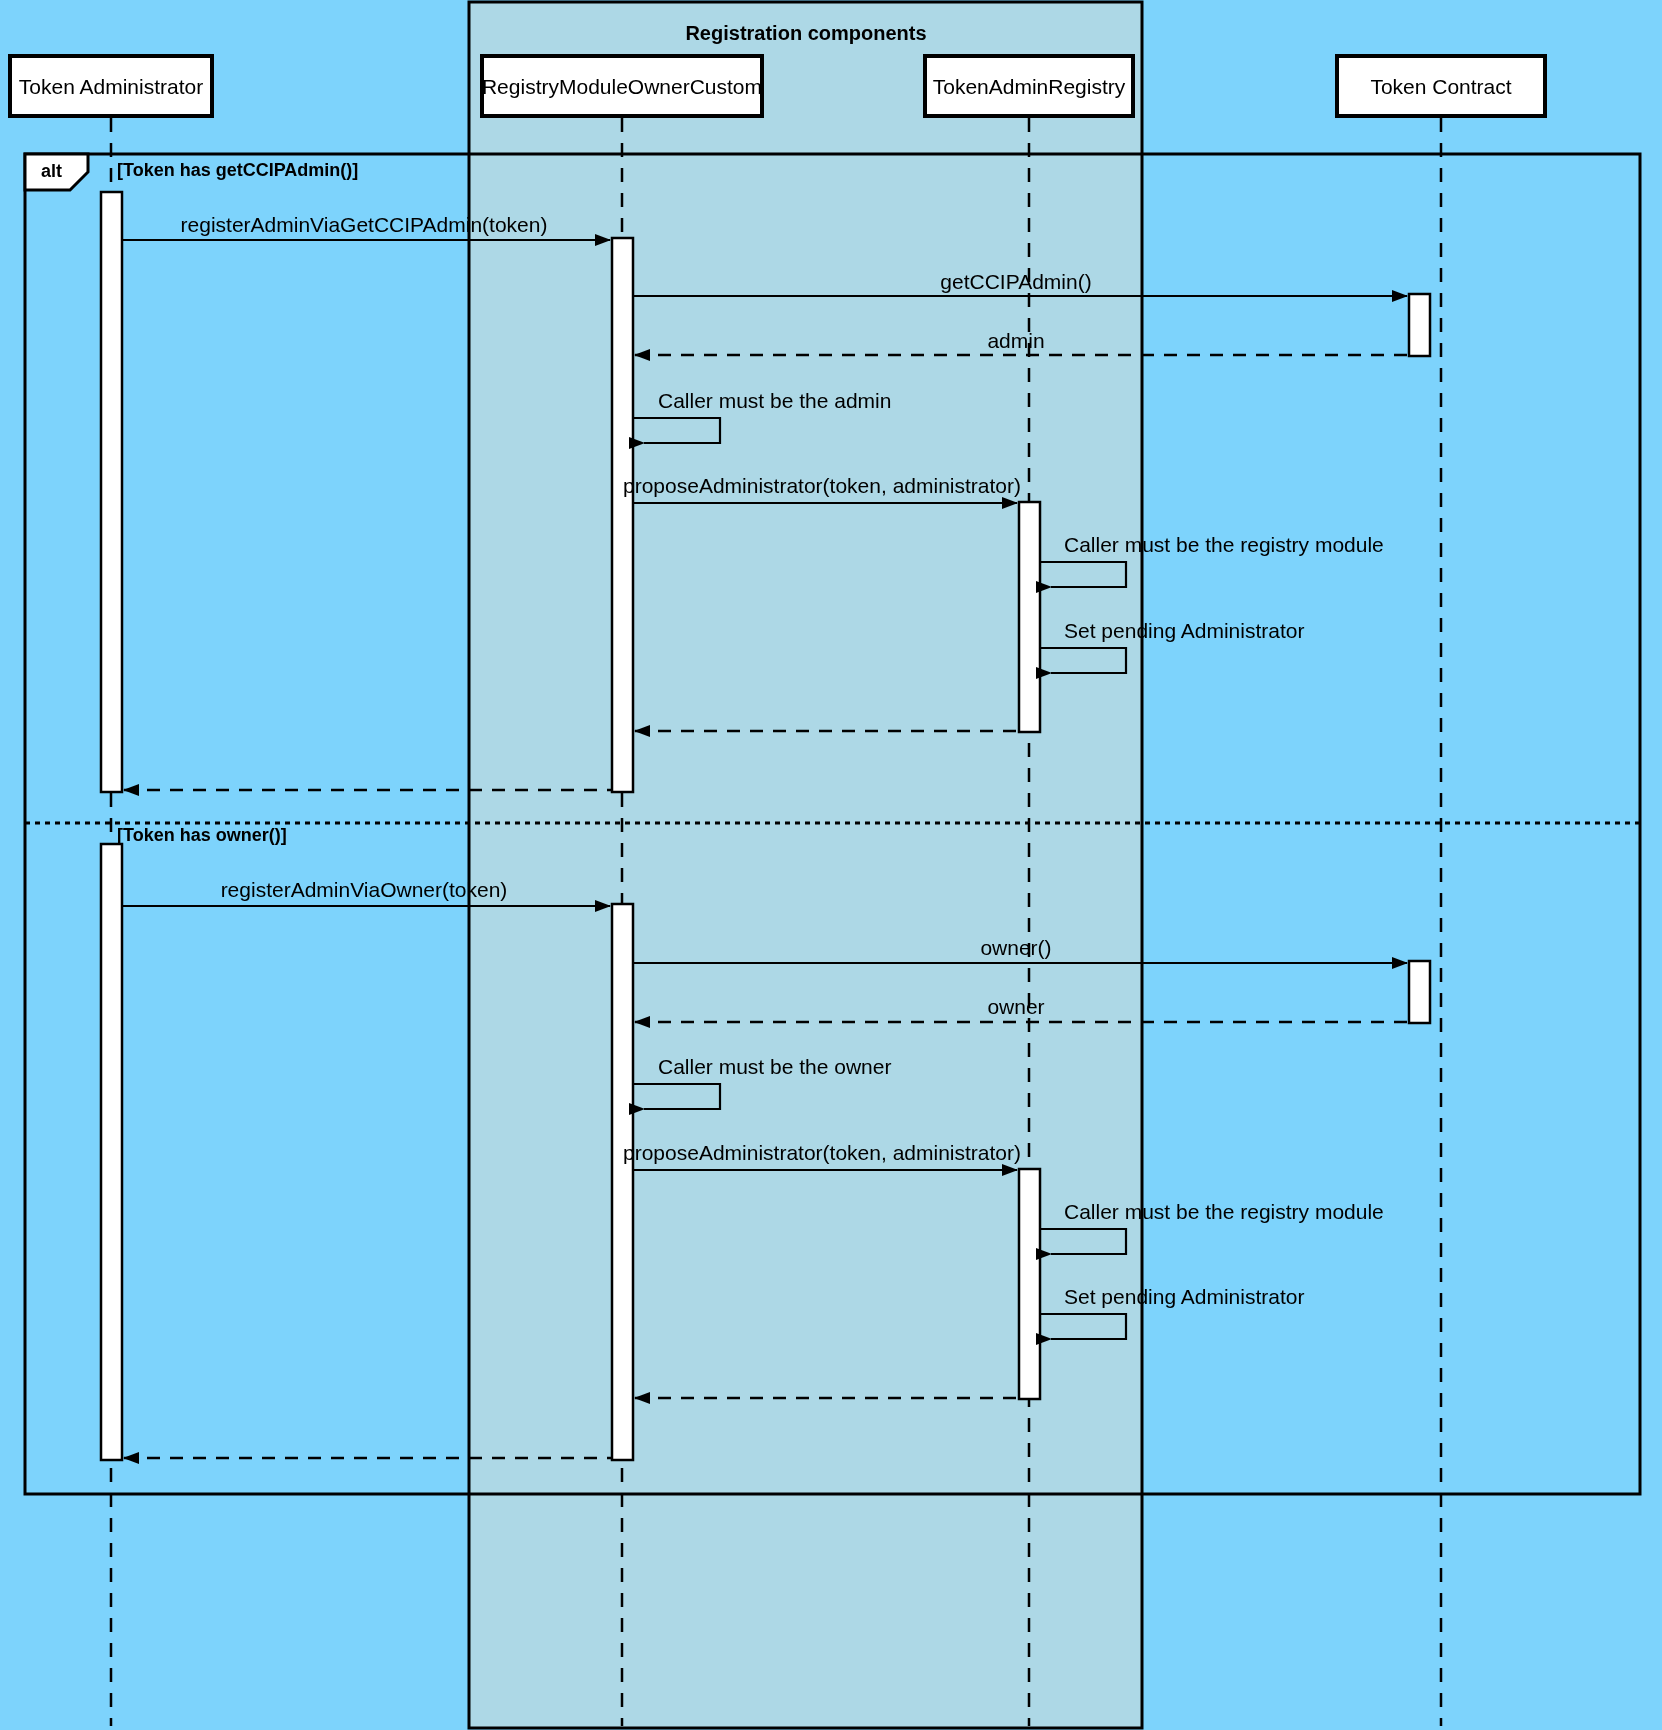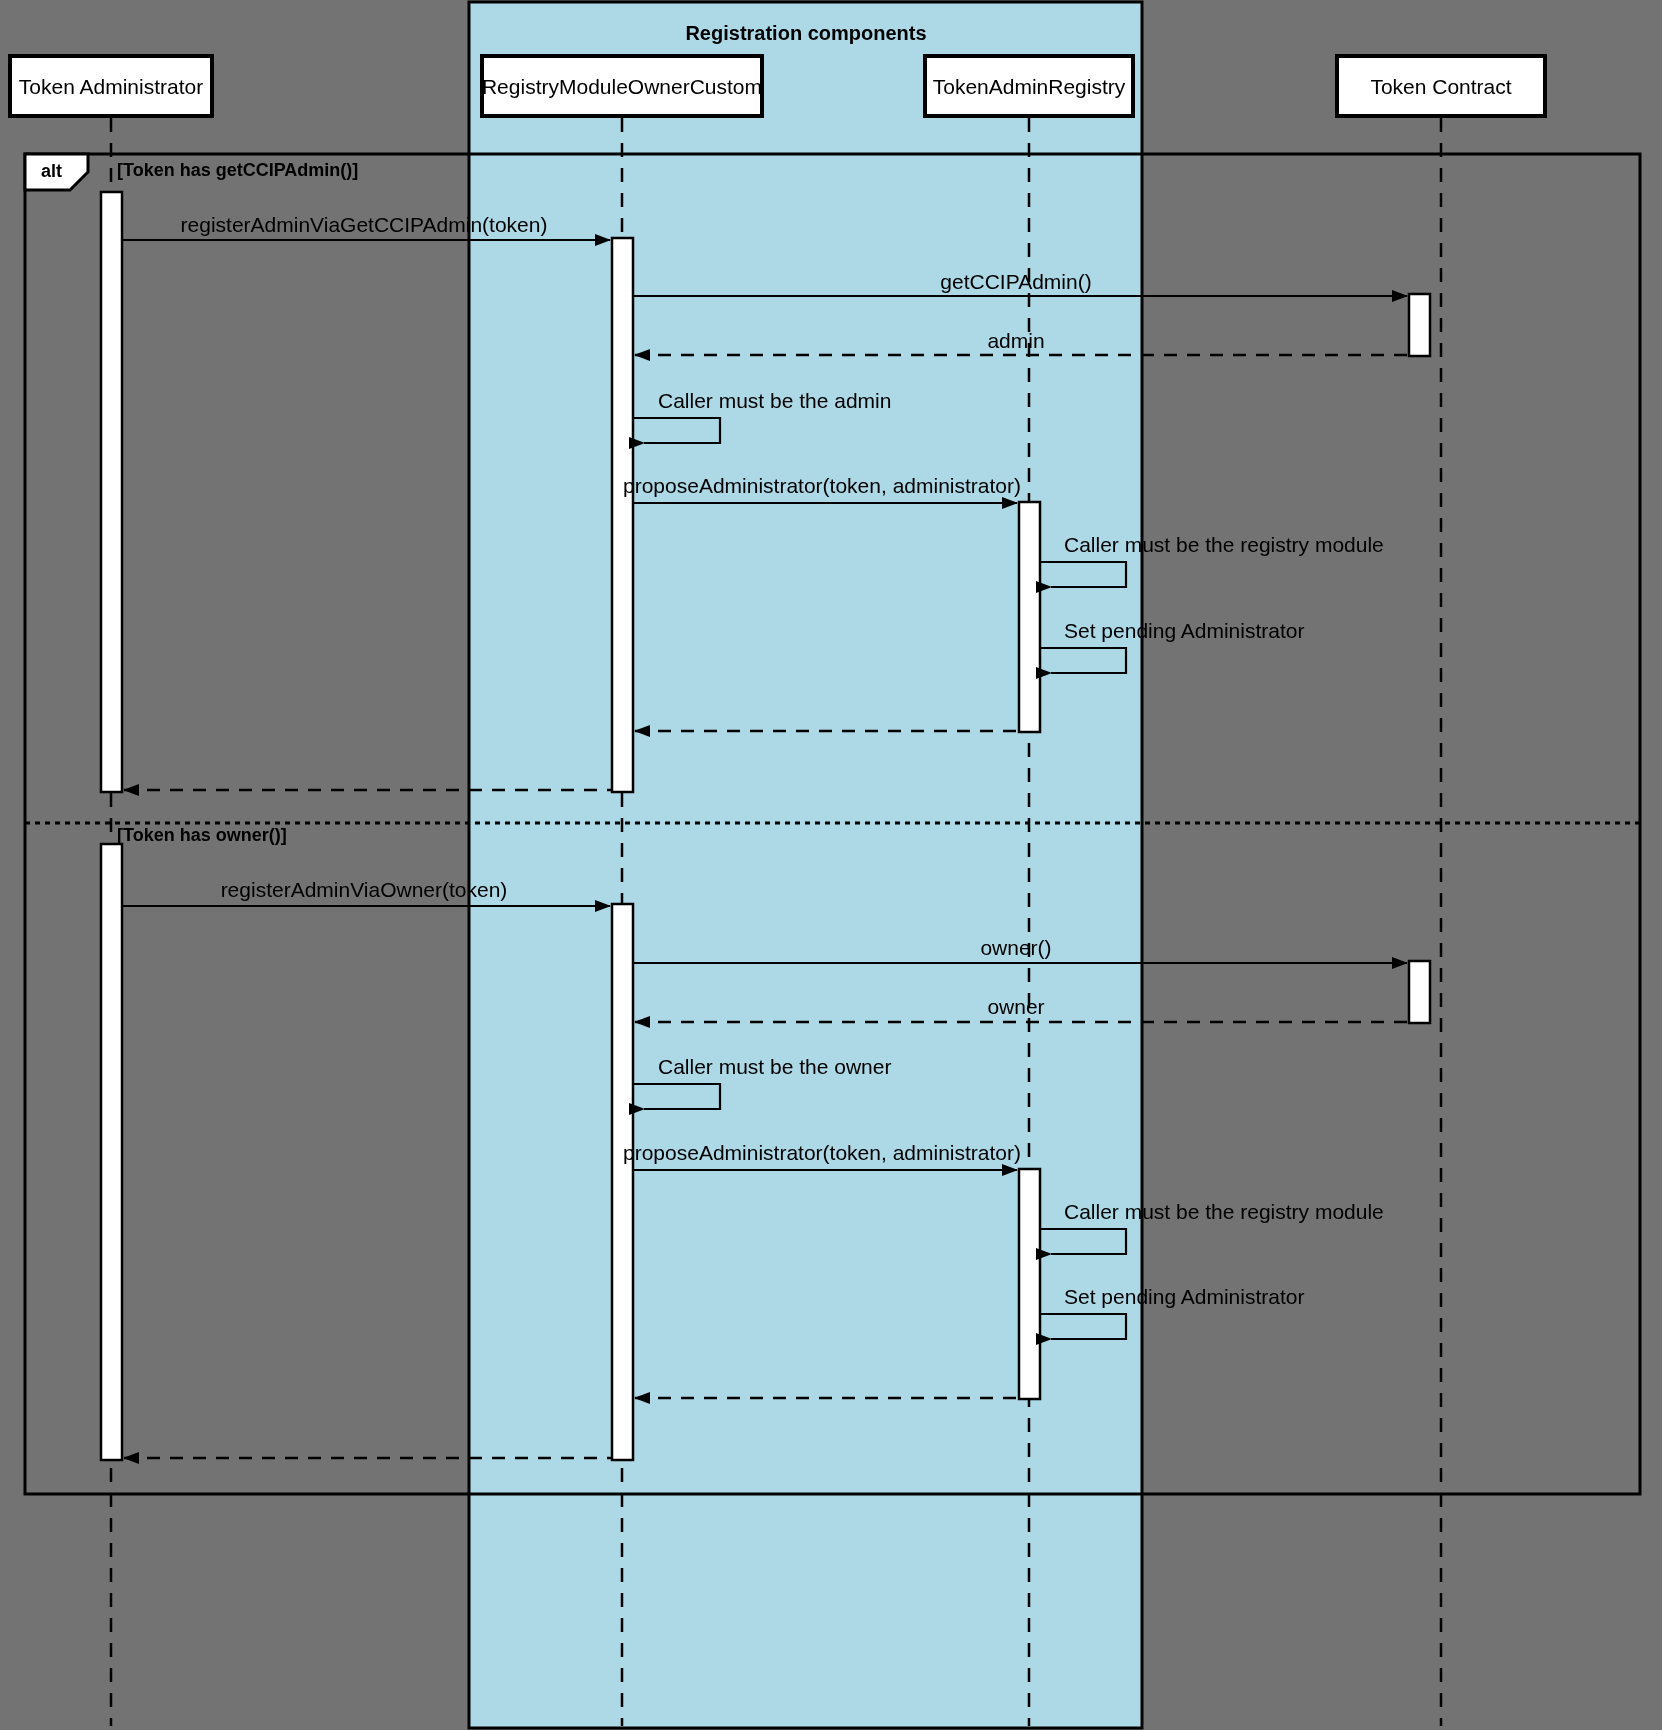--- a/index.html
+++ b/index.html
@@ -1,17 +1,17 @@
 <!DOCTYPE html>
 <html><head>
 <meta charset="utf-8">
 <style>
   html,body{margin:0;padding:0;background:#ffffff;}
   body{font-family:"Liberation Sans", sans-serif;}
-  #stage{position:relative;width:1662px;height:1730px;overflow:hidden;background:#737373;}
+  #stage{position:relative;width:1662px;height:1730px;overflow:hidden;background:#7dd3fc;}
   svg#diagram{position:absolute;left:0;top:0;width:1662px;height:1730px;}
 
   .lifeline-box{fill:#ffffff;stroke:#000000;stroke-width:4;}
   .lifeline-label{font-family:"Liberation Sans", sans-serif;font-size:21px;fill:#000;text-anchor:middle;dominant-baseline:middle;}
   .group-box{fill:#add8e6;stroke:#000000;stroke-width:3;}
   .group-title{font-family:"Liberation Sans", sans-serif;font-size:20px;font-weight:bold;fill:#000;text-anchor:middle;}
   .lifeline-dash{stroke:#000;stroke-width:2.5;stroke-dasharray:14 11;fill:none;}
   .activation{fill:#ffffff;stroke:#000000;stroke-width:2.5;}
   .frame{fill:none;stroke:#000000;stroke-width:3;}
   .frame-tab{fill:#ffffff;stroke:#000000;stroke-width:3;}

